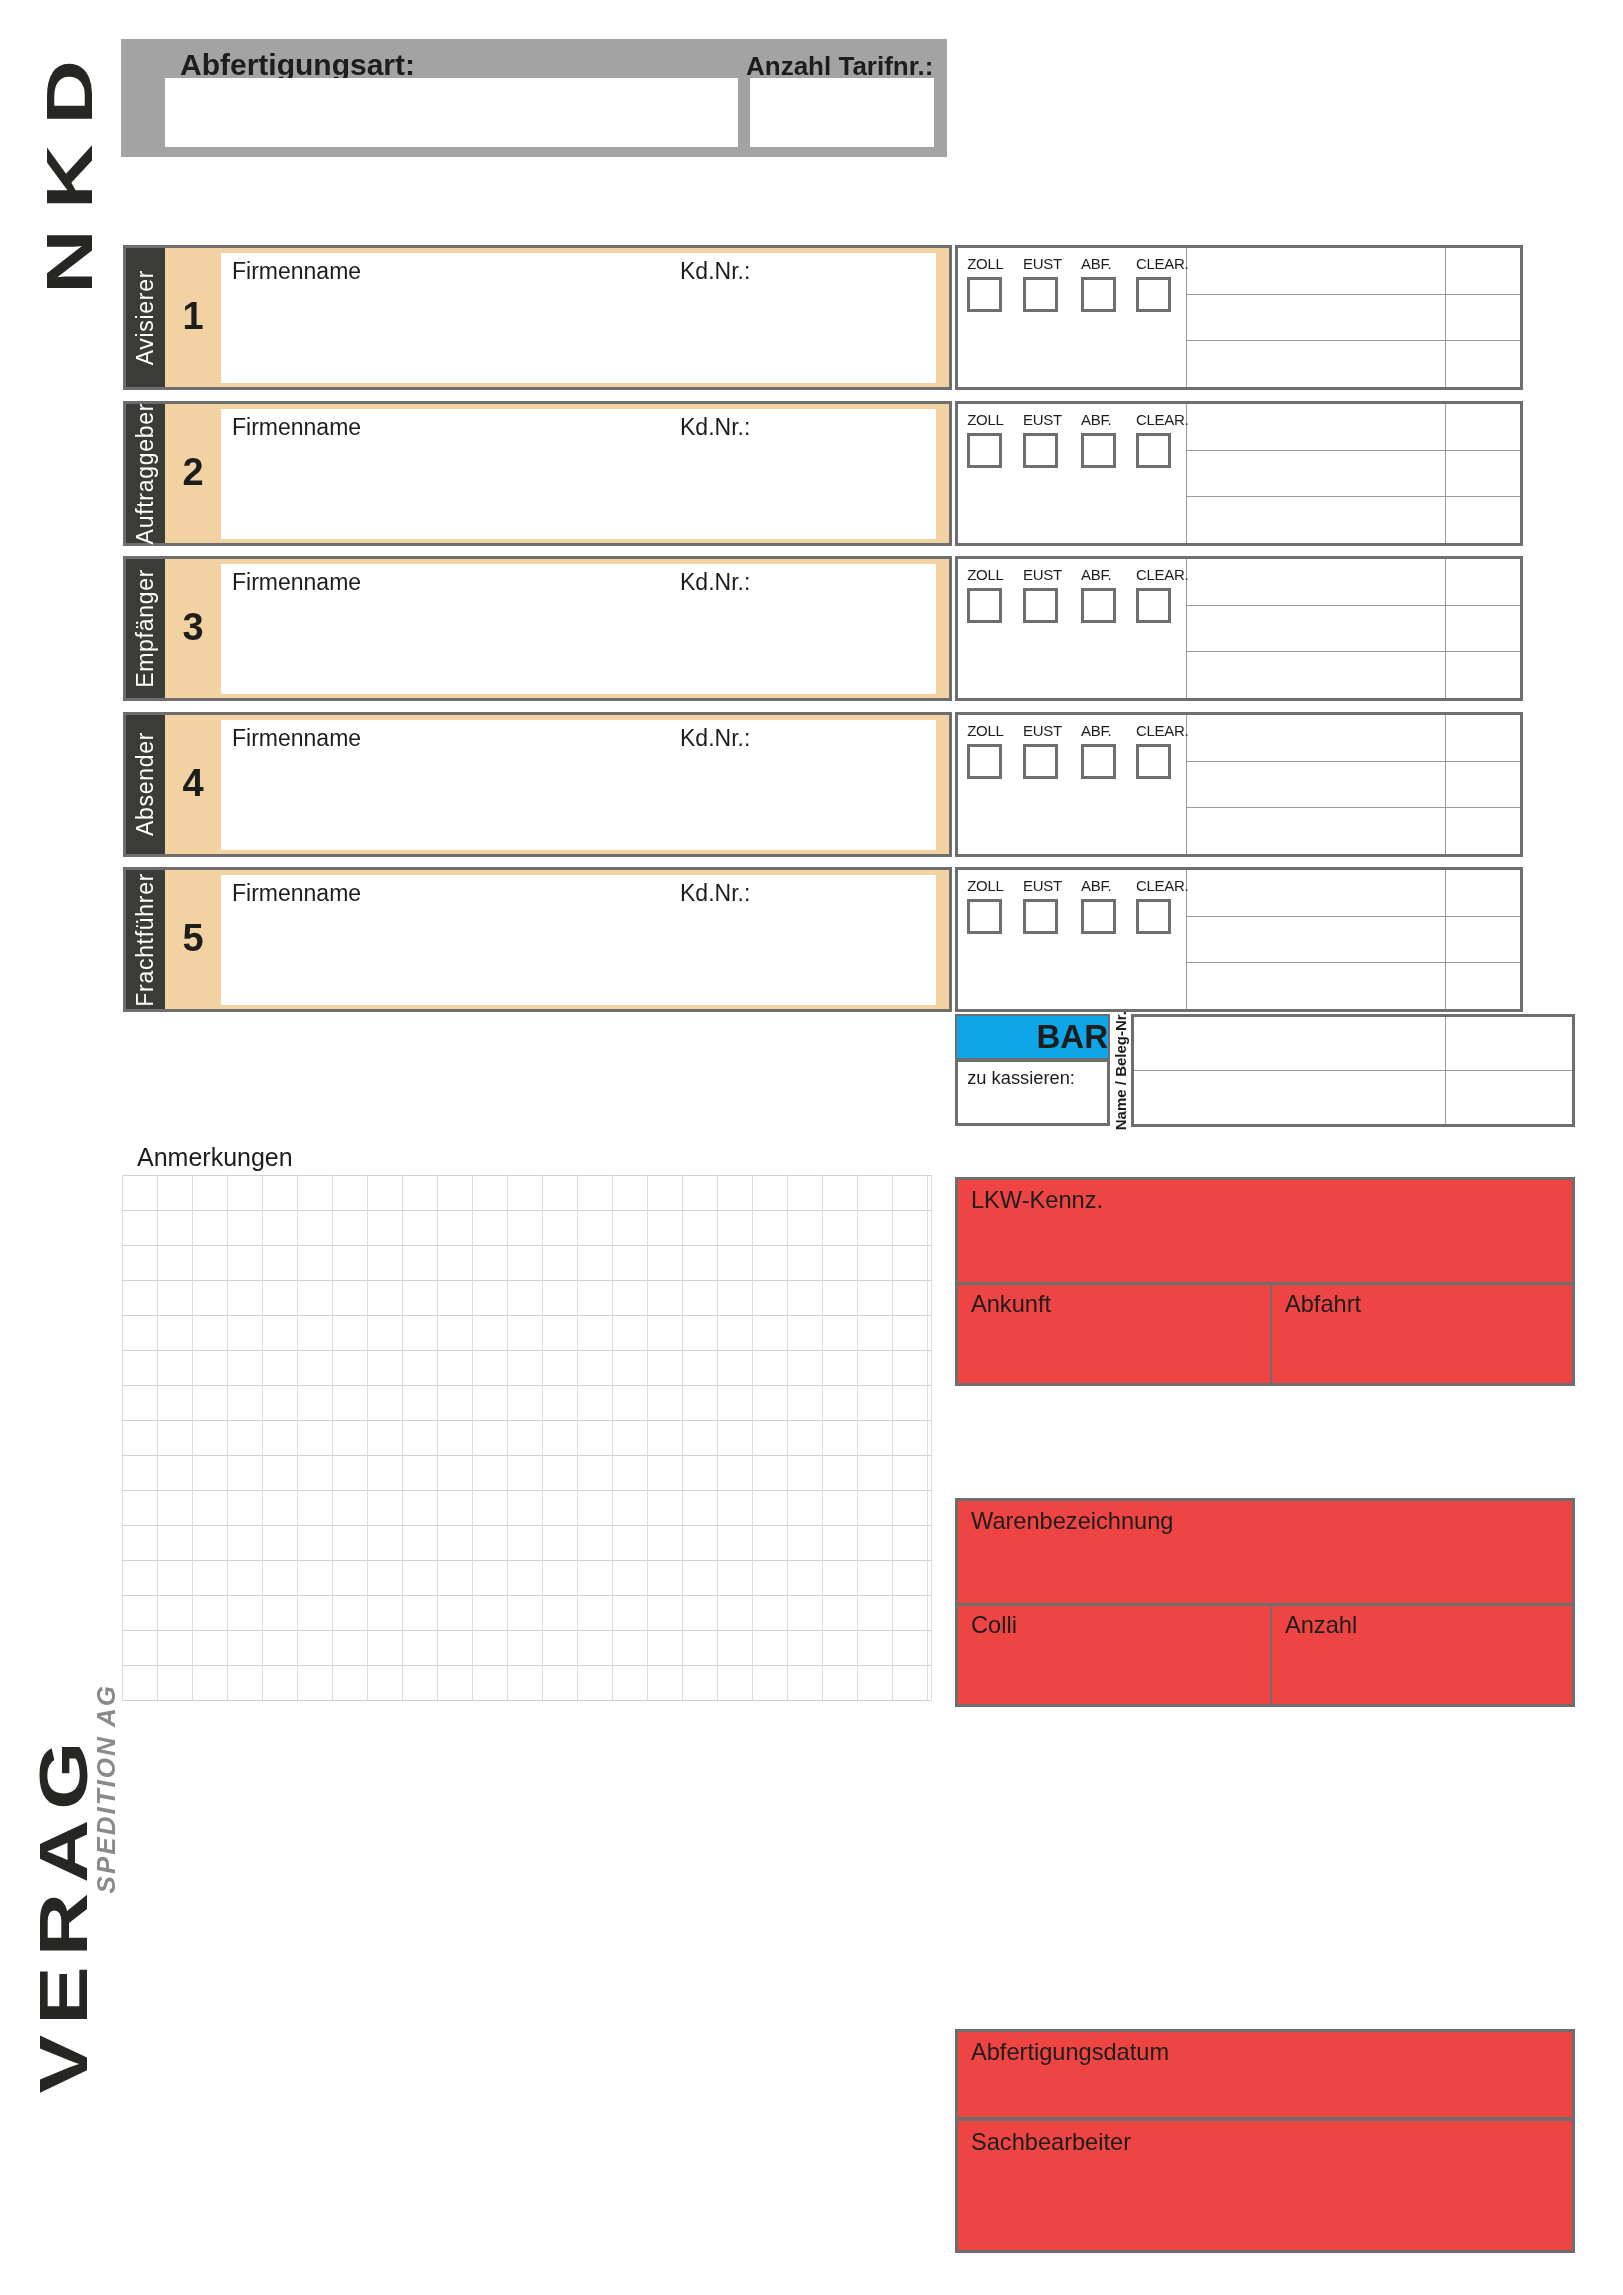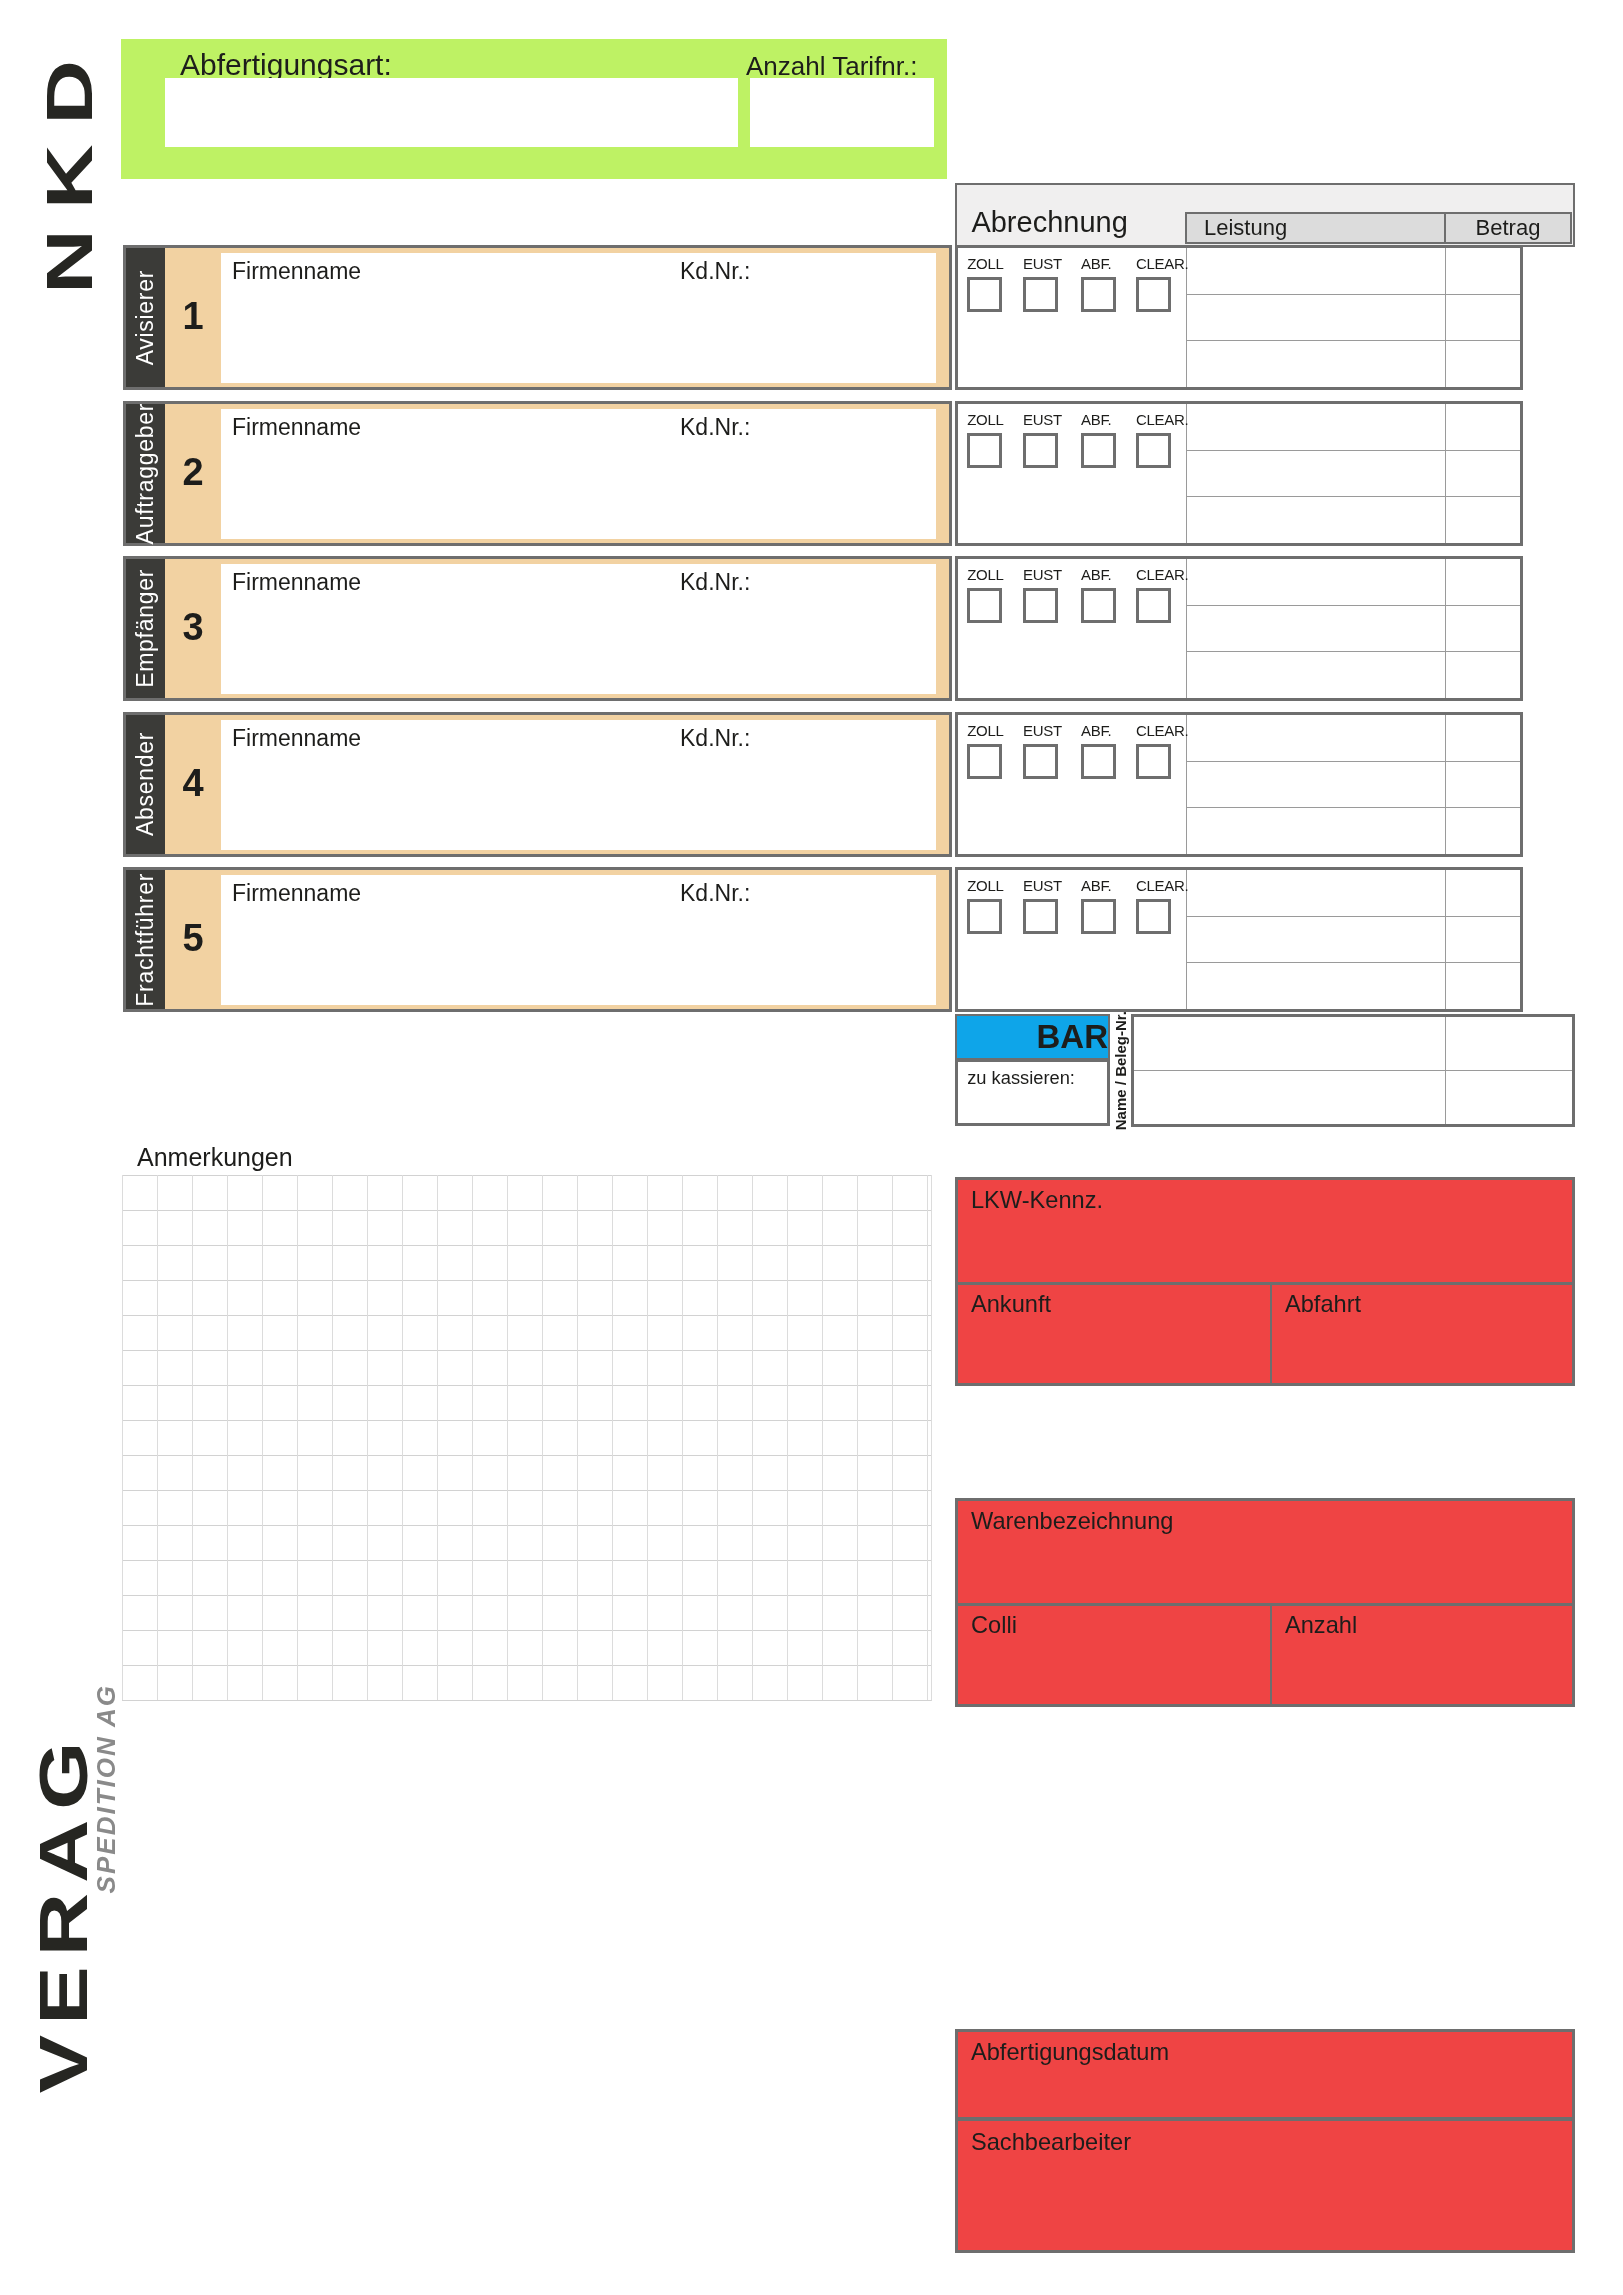--- a/index.html
+++ b/index.html
@@ -12,21 +12,21 @@
 
   
   .nkd-wrap { left:33px; top:29.4px; width:73px; height:275px; display:flex; align-items:center; justify-content:center; }
   .nkd-text { font-size:65px; font-weight:900; letter-spacing:14.4px; color:#262622; transform:rotate(180deg) scaleY(1.38); }
   .verag-wrap { left:31px; top:1726px; width:65px; height:373px; display:flex; align-items:center; justify-content:center; }
   .verag-text { font-size:69px; font-weight:900; letter-spacing:7.9px; color:#262622; transform:rotate(180deg) scaleY(1.27); }
   .sped-wrap { left:89px; top:1674px; width:34px; height:230px; display:flex; align-items:center; justify-content:center; }
   .sped-text { font-size:26px; font-style:italic; font-weight:900; letter-spacing:2px; color:#8a8a8a; }
 
   
-  .hdr-gray { left:121px; top:39px; width:826px; height:140px; background:#bef264; }
+  .hdr-gray { left:121px; top:39px; width:826px; height:118px; background:#a3a3a3;font-weight:bold; }
   .abf-label { left:59px; top:9.2px; font-size:30px; }
   .abf-input { left:44px; top:39px; width:573px; height:69px; background:#fff; }
   .anz-label { left:625px; top:11.8px; font-size:26px; }
   .anz-input { left:629px; top:39px; width:184px; height:69px; background:#fff; }
 
   .filiale-box { left:965px; top:36px; width:611px; height:103px; background:#fff; border:3.3px solid #6e6e6e; box-sizing:border-box; }
   .filiale-div { left:148px; top:0; bottom:0; width:2px; background:#6e6e6e; }
   .filiale-label { left:11.8px; top:7.9px; font-size:22px; }
   .posnr-label { left:162px; top:7.9px; font-size:22px; }
 
@@ -104,25 +104,20 @@
   </div>
 
   <div class="abs hdr-gray">
     <div class="abs abf-label">Abfertigungsart:</div>
     <div class="abs abf-input"></div>
     <div class="abs anz-label">Anzahl Tarifnr.:</div>
     <div class="abs anz-input"></div>
   </div>
 
 
-  <div class="abs abr-hdr">
-    <div class="abs abr-title">Abrechnung</div>
-    <div class="abs abr-cell lh-cell">Leistung</div>
-    <div class="abs abr-cell bh-cell">Betrag</div>
-  </div>
 
   <div class="abs party-row" style="top:245px">
     <div class="role-tab">
       <span class="vtext role-text">Avisierer</span>
     </div>
     <div class="row-num">1</div>
     <div class="wbox">
       <span class="abs fn-label">Firmenname</span>
       <span class="abs kd-label">Kd.Nr.:</span>
     </div>

